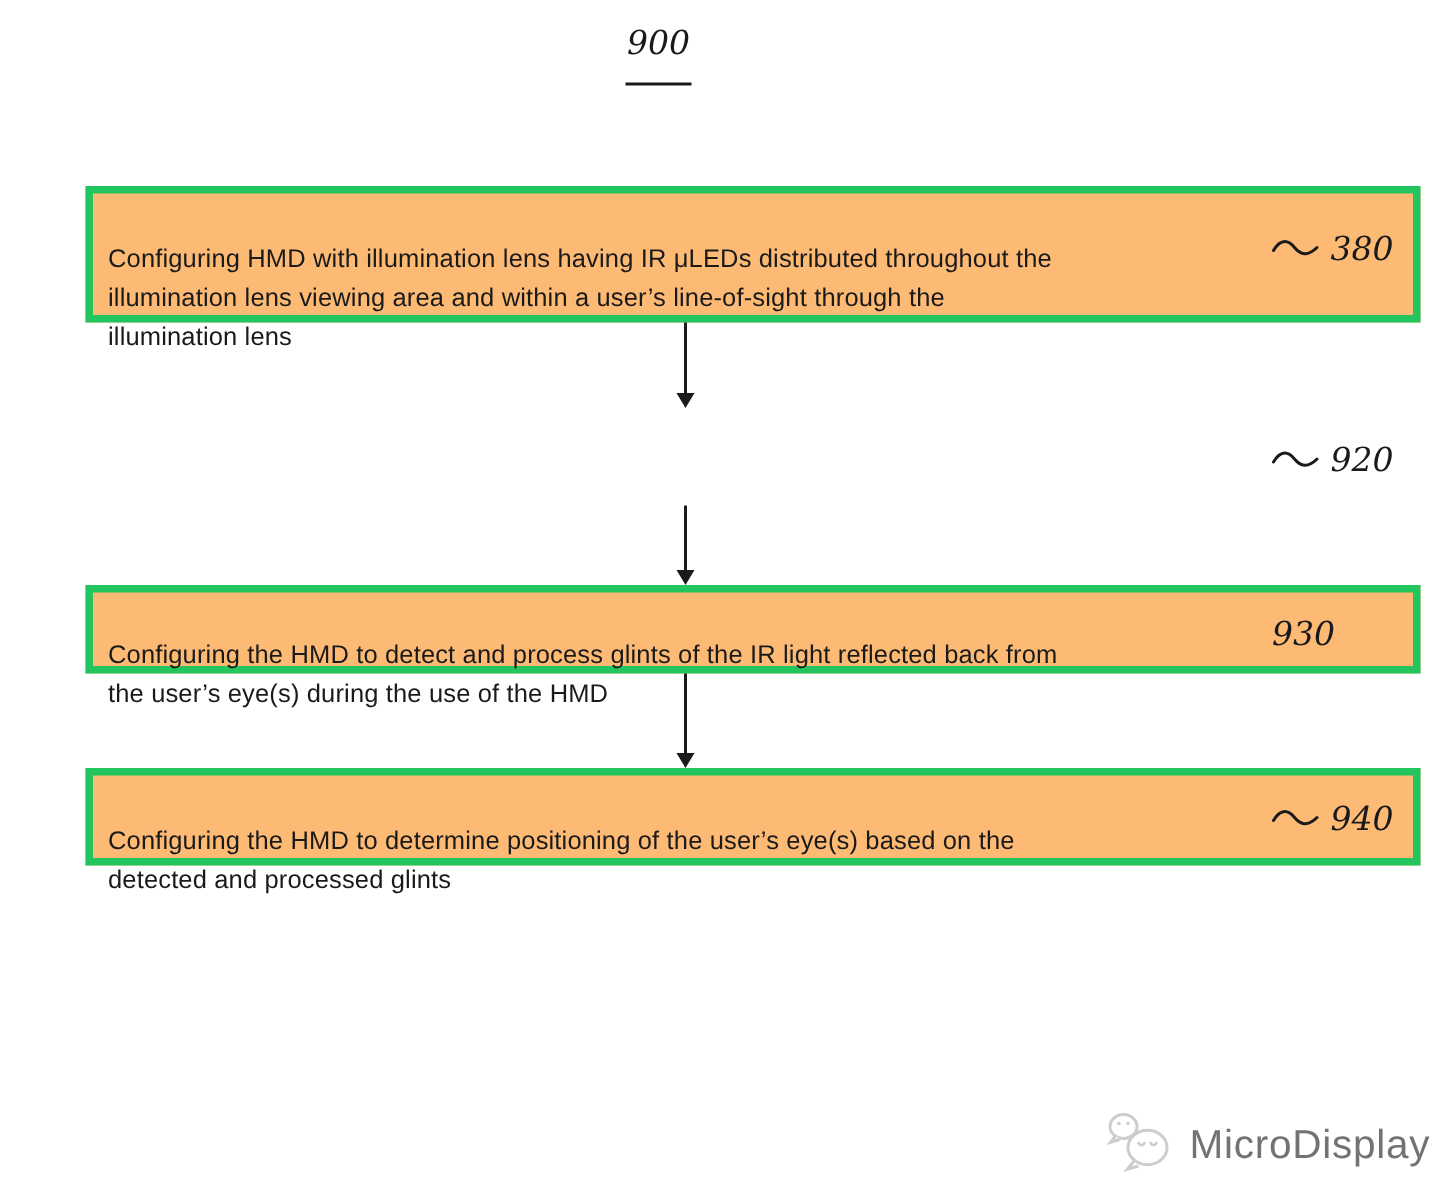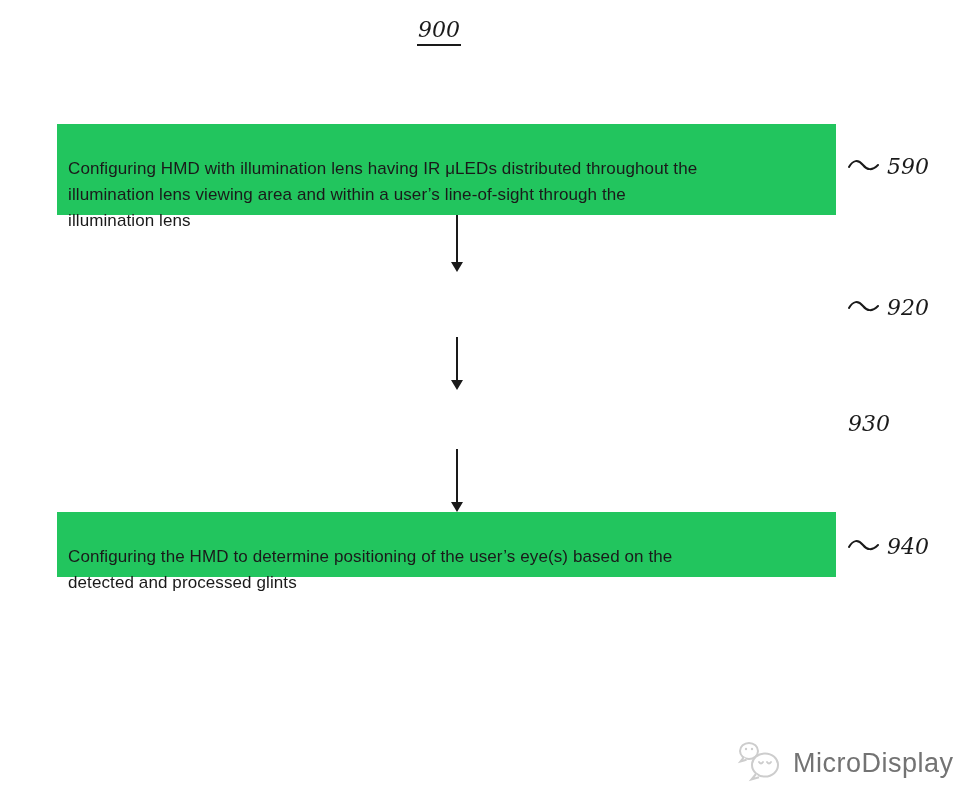--- a/index.html
+++ b/index.html
@@ -7,26 +7,26 @@
     position:relative; width:966px; height:799px;
     background:#ffffff; overflow:hidden;
     font-family:"Liberation Sans", sans-serif;
     color:#1a1a1a;
   }
   .diagram-number {
     position:absolute; top:17px; left:417px; width:44px;
     text-align:center;
     font-family:"DejaVu Serif", serif; font-style:italic;
     font-size:22px; line-height:26px;
-    border-bottom:2px solid #1a1a1a; padding-bottom:1px;
+    border-bottom:2px solid #1a1a1a; padding-bottom:12px;
   }
   .step-box {
-    position:absolute; left:57px; width:779px;
-    border:1px solid #22c55e; box-sizing:border-box;
-    background:#22c55e;
+    position:absolute; left:57px; width:890px;
+    border:5px solid #22c55e; box-sizing:border-box;
+    background:#fdba74;
     padding:5px 14px 0 10px;
     font-size:17px; line-height:26px;
     letter-spacing:0.1px;
     white-space:pre-line;
   }
   #box-1 { top:124px; height:91px; }
   #box-2 { top:272px; height:65px; }
   #box-3 { top:390px; height:59px; padding-top:3px; }
   #box-4 { top:512px; height:65px; }
 
@@ -87,35 +87,39 @@
   <div class="arrow" id="arrow-1">
     <div class="shaft"></div>
     <div class="head"></div>
   </div>
 
   <div class="arrow" id="arrow-2">
     <div class="shaft"></div>
     <div class="head"></div>
   </div>
 
+  <div class="step-box" id="box-3">
+    <span>Configuring the HMD to detect and process glints of the IR light reflected back from
+the user’s eye(s) during the use of the HMD</span>
+  </div>
   <div class="arrow" id="arrow-3">
     <div class="shaft"></div>
     <div class="head"></div>
   </div>
 
   <div class="step-box" id="box-4">
     <span>Configuring the HMD to determine positioning of the user’s eye(s) based on the
 detected and processed glints</span>
   </div>
 
   <div class="ref-label" id="ref-1">
     <svg width="32" height="16" viewBox="0 0 32 16">
       <path d="M1,9 C5,2 10,1 15,7 C19,12 24,13 30,7" fill="none" stroke="#1a1a1a" stroke-width="2" stroke-linecap="round"></path>
     </svg>
-    <span class="ref-number">590</span>
+    <span class="ref-number">380</span>
   </div>
   <div class="ref-label" id="ref-2">
     <svg width="32" height="16" viewBox="0 0 32 16">
       <path d="M1,9 C5,2 10,1 15,7 C19,12 24,13 30,7" fill="none" stroke="#1a1a1a" stroke-width="2" stroke-linecap="round"></path>
     </svg>
     <span class="ref-number">920</span>
   </div>
   <div class="ref-label" id="ref-3">
     <svg width="32" height="16" viewBox="0 0 32 16">
       <path d="M1,9 C5,2 10,1 15,7 C19,12 24,13 30,7" fill="none" stroke="#1a1a1a" stroke-width="2" stroke-linecap="round"></path>

